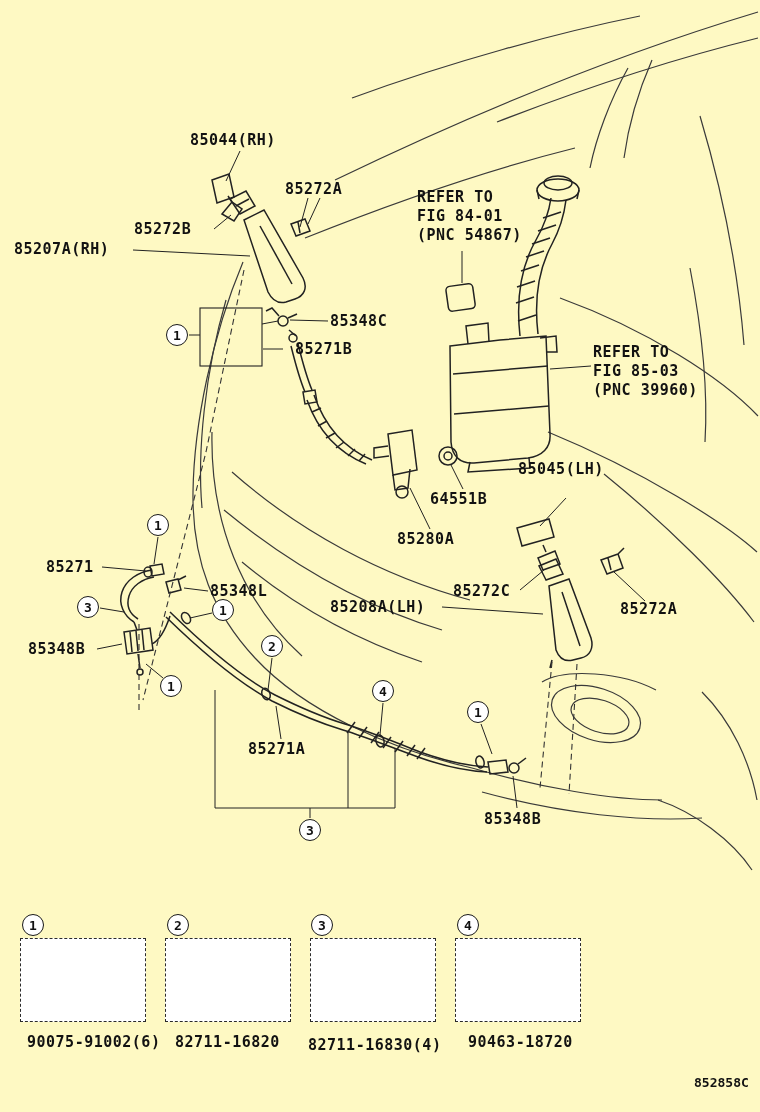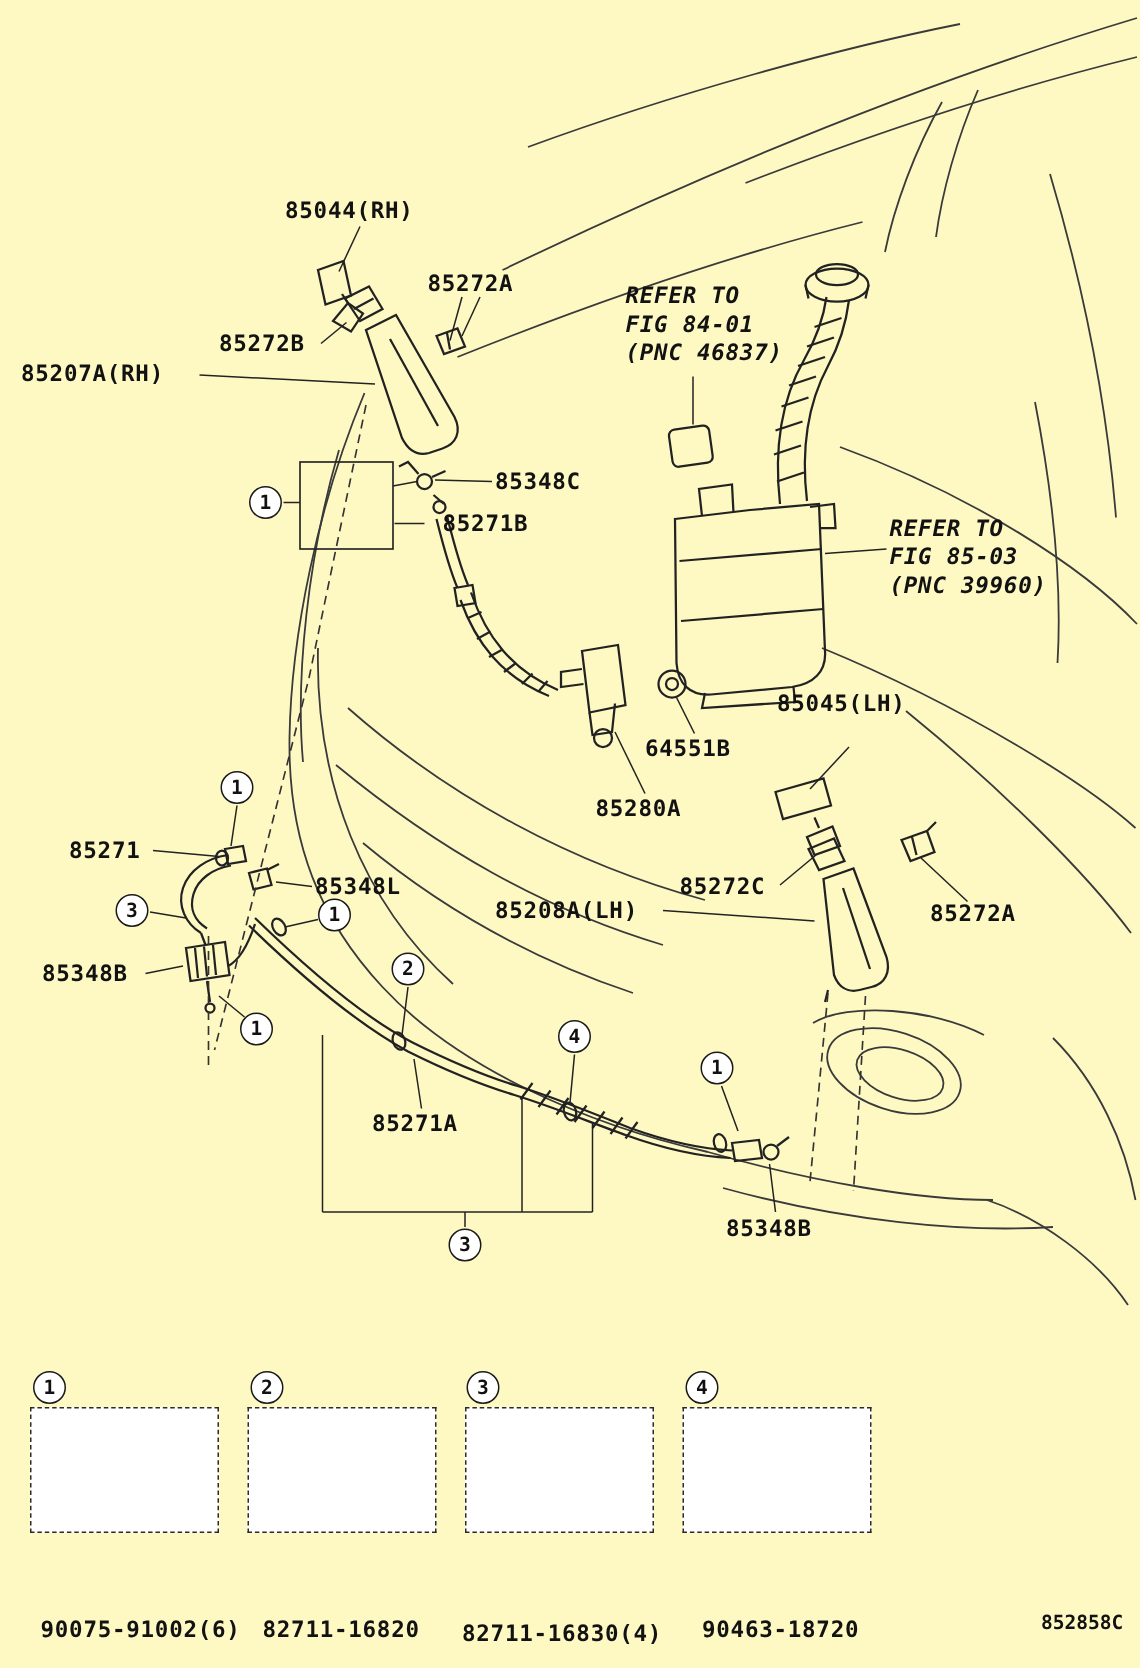--- a/index.html
+++ b/index.html
@@ -9,33 +9,33 @@
   }
   #art{position:absolute;left:0;top:0;}
   .lbl{
     position:absolute;font:bold 15px "DejaVu Sans Mono","Liberation Mono",monospace;
     color:#121212;white-space:nowrap;letter-spacing:.5px;
   }
   .refblock{
     position:absolute;font:bold 15px "DejaVu Sans Mono","Liberation Mono",monospace;
     color:#121212;line-height:19px;white-space:nowrap;letter-spacing:.5px;
   }
-  .refblock span{display:block;font-style:italic;}
+  .refblock span{display:block;}
   .callout{
     position:absolute;width:20px;height:20px;border:1.6px solid #1a1a1a;border-radius:50%;
     background:#fff;display:flex;align-items:center;justify-content:center;
     font:bold 13px "DejaVu Sans Mono","Liberation Mono",monospace;color:#111;z-index:4;
   }
   .legend-box{
     position:absolute;border:1.6px dashed #2b2b2b;width:124px;height:82px;
     display:flex;align-items:center;justify-content:center;background:#fff;
   }
   .partnum{
     position:absolute;font:bold 15px "DejaVu Sans Mono","Liberation Mono",monospace;
-    color:#121212;white-space:nowrap;letter-spacing:.5px;margin-top:44px;
+    color:#121212;white-space:nowrap;letter-spacing:.5px;
   }
   .code{
     position:absolute;font:bold 13px "DejaVu Sans Mono","Liberation Mono",monospace;color:#121212;
   }
 </style>
 </head>
 <body>
 
 <div id="canvas">
 
@@ -261,40 +261,40 @@
       <g transform="translate(488,950)">
         <circle cx="30" cy="36" r="16"></circle>
           <circle cx="30" cy="36" r="10"></circle>
         <path d="M41 24 L54 12 M36 21 L46 6 M54 12 L46 6"></path>
       </g>
     </g>
   </svg>
 
   <div class="lbl" style="left:190px;top:131px">85044(RH)</div>
   <div class="lbl" style="left:285px;top:180px">85272A</div>
-  <div class="lbl" style="left:146px;top:220px">85272B</div>
+  <div class="lbl" style="left:134px;top:220px">85272B</div>
   <div class="lbl" style="left:14px;top:240px">85207A(RH)</div>
   <div class="lbl" style="left:330px;top:312px">85348C</div>
   <div class="lbl" style="left:295px;top:340px">85271B</div>
   <div class="lbl" style="left:430px;top:490px">64551B</div>
   <div class="lbl" style="left:518px;top:460px">85045(LH)</div>
   <div class="lbl" style="left:397px;top:530px">85280A</div>
   <div class="lbl" style="left:46px;top:558px">85271</div>
   <div class="lbl" style="left:210px;top:582px">85348L</div>
   <div class="lbl" style="left:330px;top:598px">85208A(LH)</div>
   <div class="lbl" style="left:453px;top:582px">85272C</div>
   <div class="lbl" style="left:620px;top:600px">85272A</div>
   <div class="lbl" style="left:28px;top:640px">85348B</div>
   <div class="lbl" style="left:248px;top:740px">85271A</div>
   <div class="lbl" style="left:484px;top:810px">85348B</div>
 
   <div class="refblock" style="left:417px;top:188px">
     <span>REFER TO</span>
     <span>FIG 84-01</span>
-    <span>(PNC 46837)</span>
+    <span>(PNC 54867)</span>
   </div>
   <div class="refblock" style="left:593px;top:343px">
     <span>REFER TO</span>
     <span>FIG 85-03</span>
     <span>(PNC 39960)</span>
   </div>
 
   <div class="callout" style="left:166px;top:324px">1</div>
   <div class="callout" style="left:147px;top:514px">1</div>
   <div class="callout" style="left:77px;top:596px">3</div>

